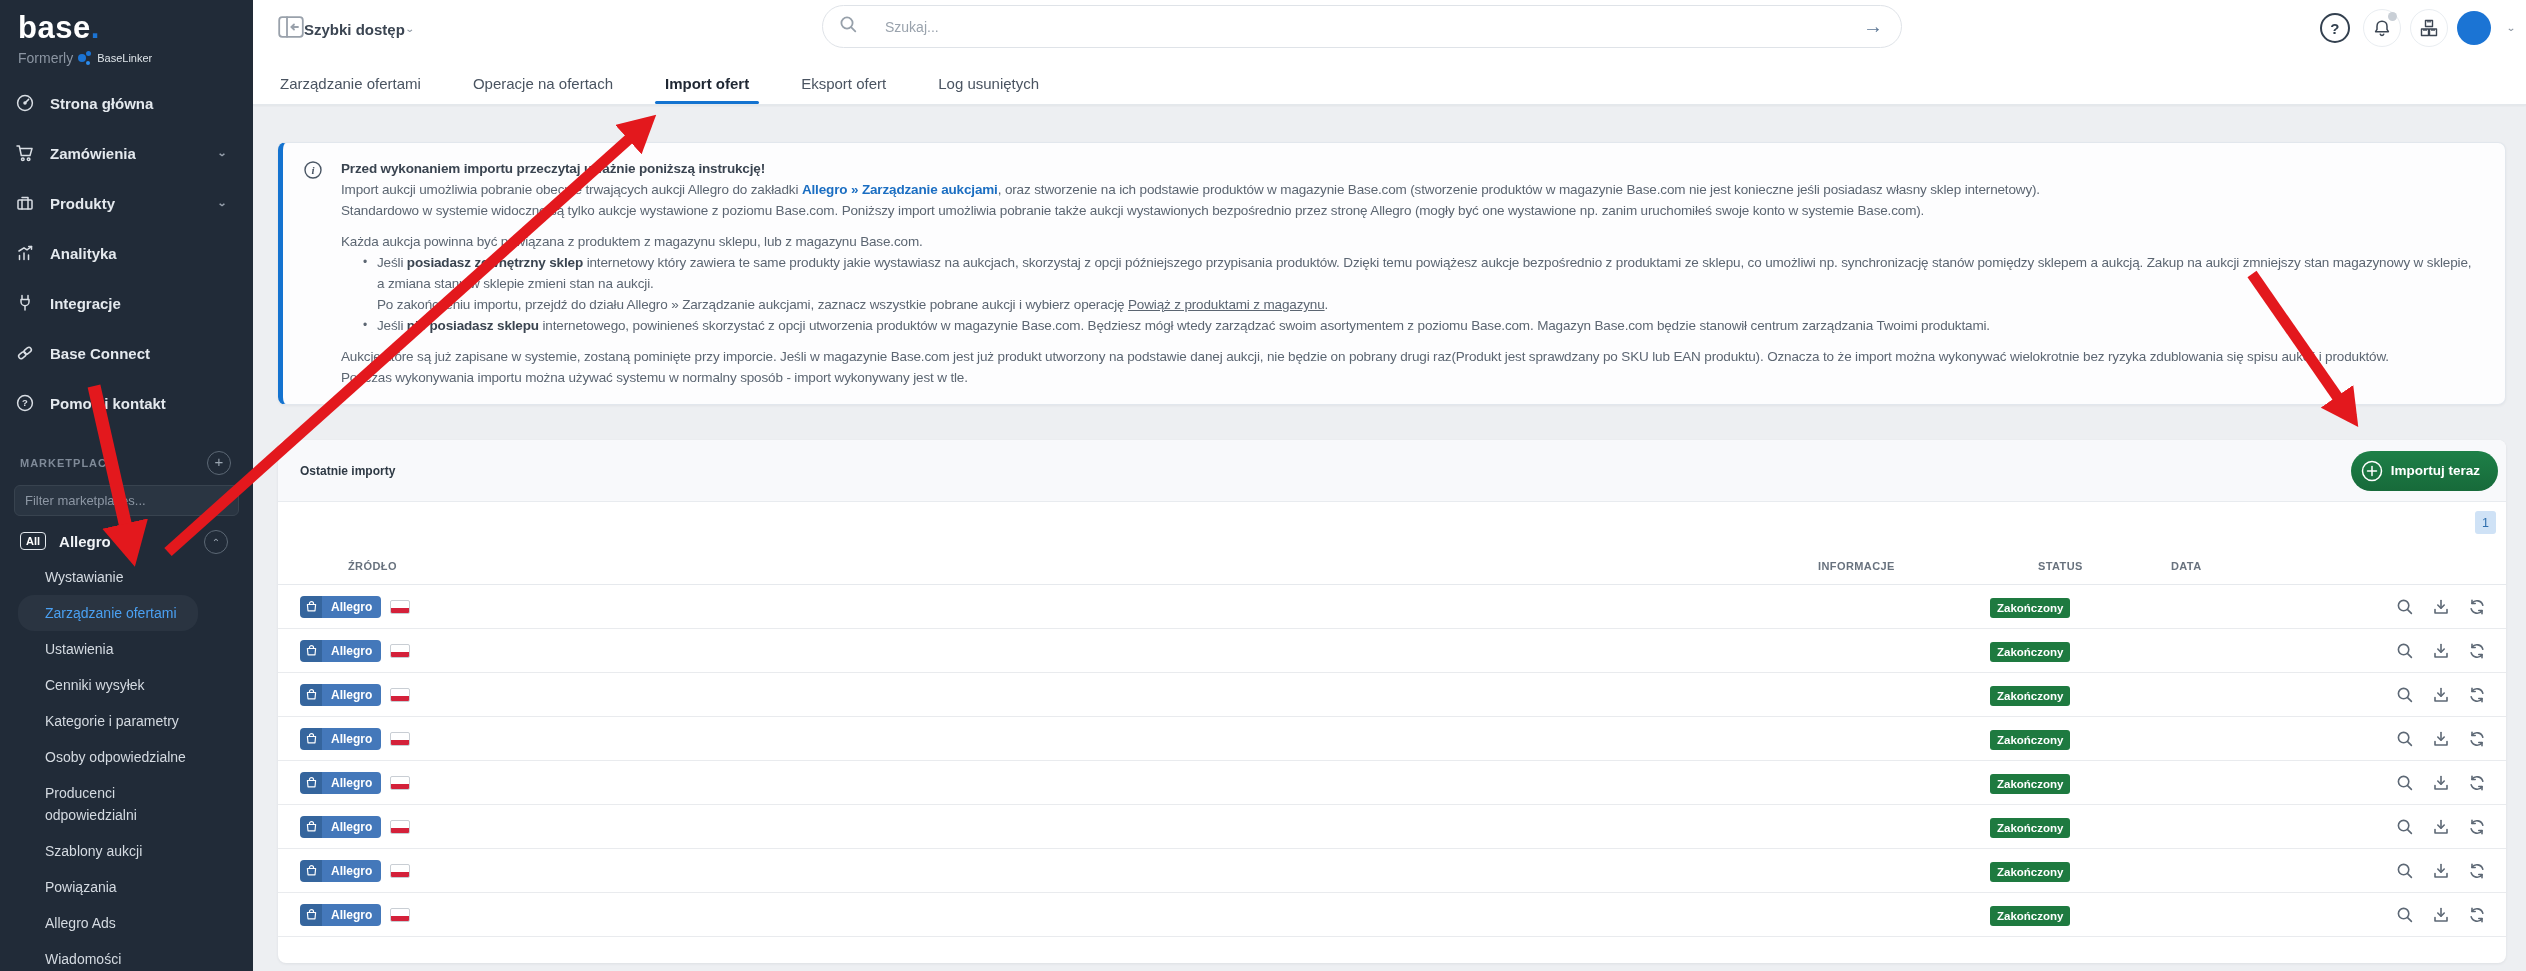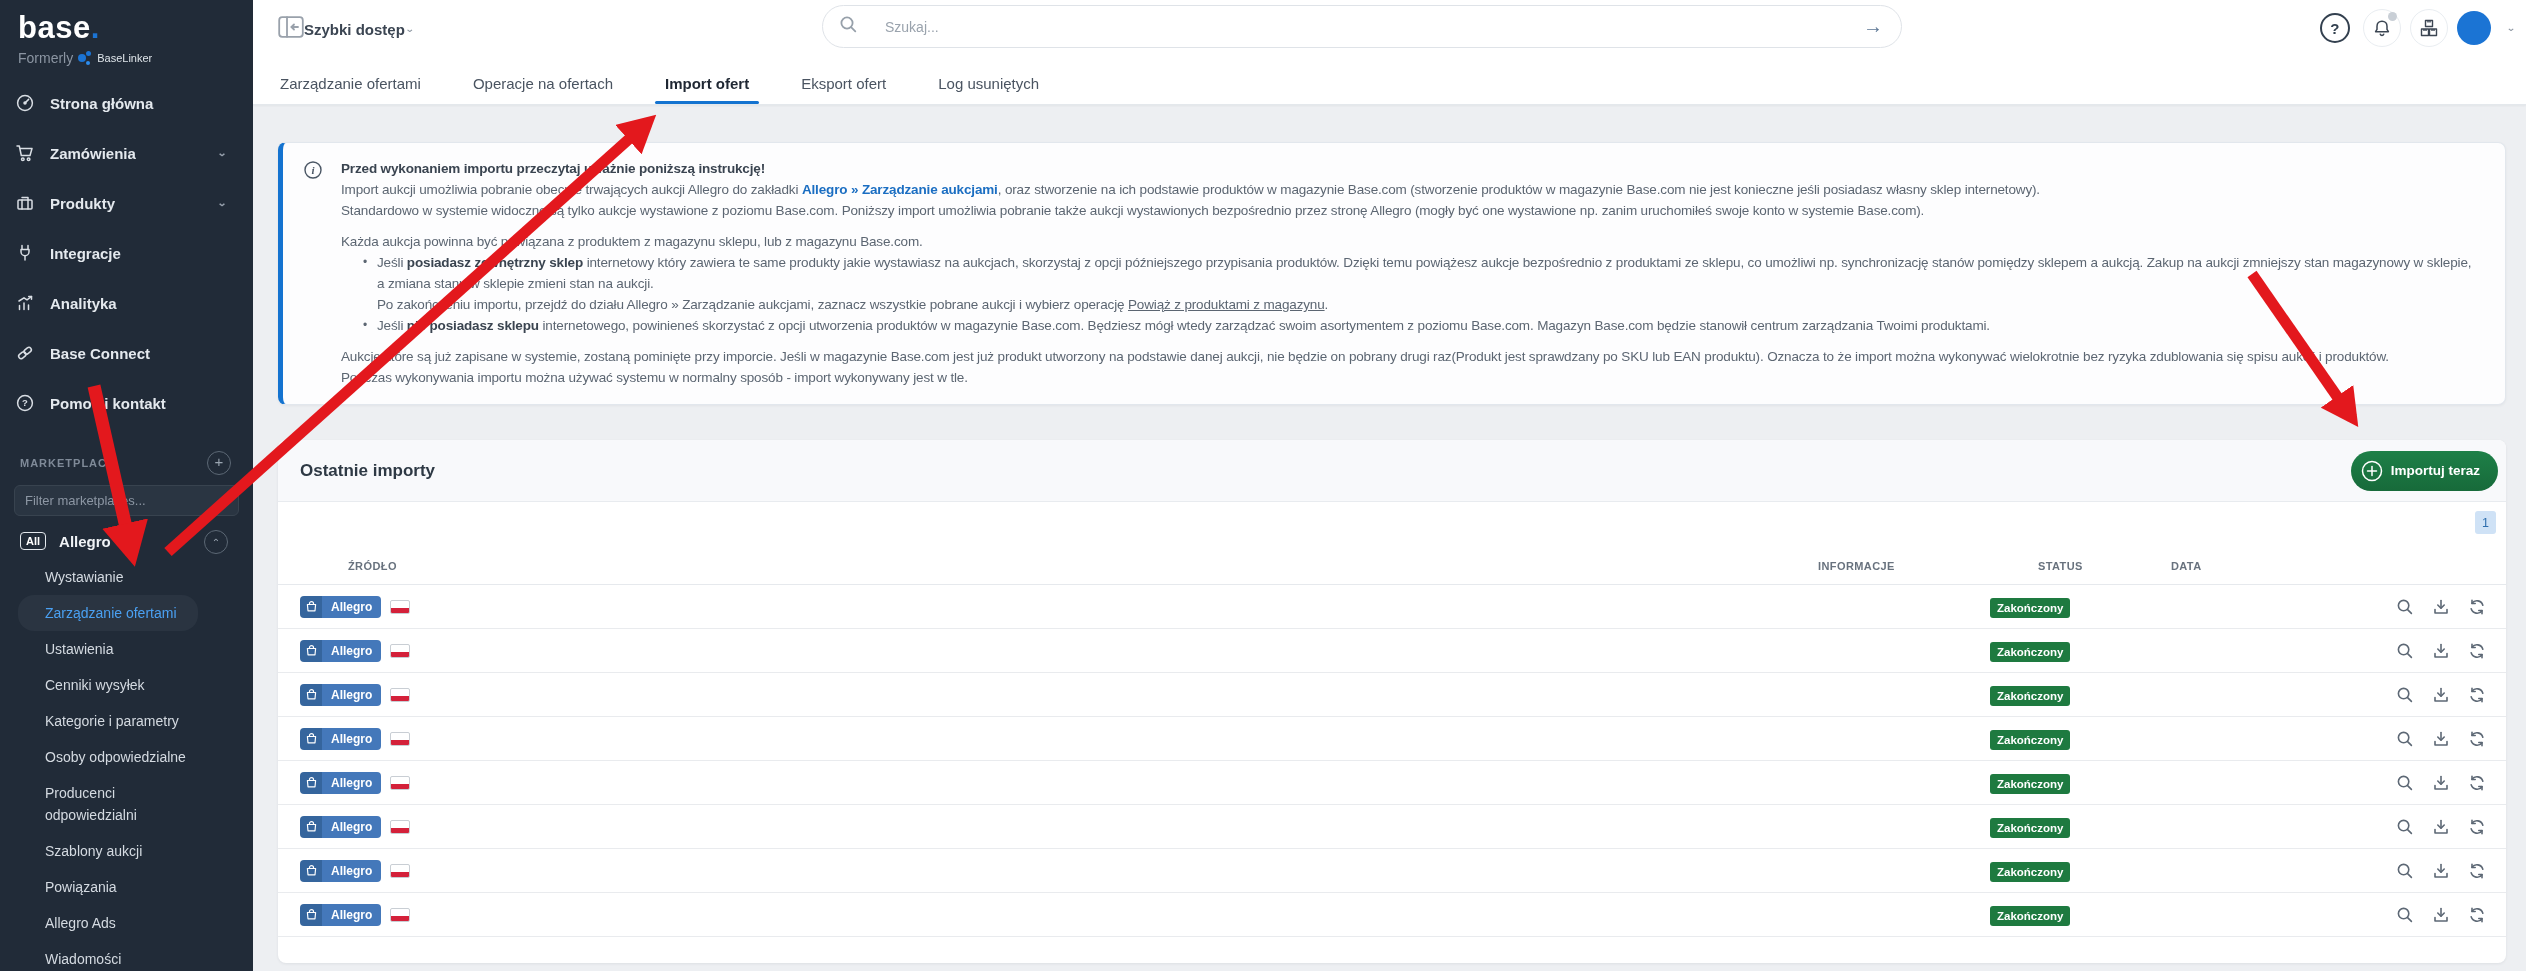--- a/index.html
+++ b/index.html
@@ -103,21 +103,21 @@
   .info-body .ulink { text-decoration:underline; cursor:pointer; }
   .info-body .gap { height:10px; }
   .ibullets { list-style:none; margin-left:22px; }
   .ibullets li { position:relative; padding-left:14px; }
   .ibullets li::before { content:"•"; position:absolute; left:0; top:0; color:#5c6672; font-size:12px; }
 
   .imports-card { position:absolute; left:25px; top:335px; width:2228px; height:523px;
     background:#fff; border-radius:8px; box-shadow:0 1px 3px rgba(16,24,40,.07); overflow:hidden; }
   .card-head { height:62px; background:#f8f9fb; border-bottom:1px solid #e8ebef;
     display:flex; align-items:center; justify-content:space-between; padding:0 8px 0 22px; }
-  .card-title { font-size:17px; font-weight:bold; color:#2e3944; }
+  .card-title { font-size:12px; font-weight:bold; color:#2e3944; }
   .btn-import { display:flex; align-items:center; gap:8px; height:40px; padding:0 18px 0 10px;
     background:linear-gradient(#1e8048,#176a3a); border:none; border-radius:20px; color:#fff;
     font-size:13.5px; font-weight:bold; cursor:pointer; font-family:"Liberation Sans",sans-serif; }
   .pager-row { height:46px; display:flex; justify-content:flex-end; align-items:flex-start;
     padding:9px 10px 0 0; }
   .page-chip { min-width:21px; height:23px; background:#cfe2f6; color:#2f6fae; font-size:12.5px;
     display:flex; align-items:center; justify-content:center; border-radius:3px; padding:0 4px; cursor:pointer; }
 
   .tgrid { display:grid; grid-template-columns:1470px 220px 133px 1fr; align-items:center;
     padding-left:22px; }
@@ -187,34 +187,34 @@
             <rect x="3" y="7" width="14" height="9" rx="1"></rect>
             <path d="M7 7v9M13 7v9M7 4.5h6v2.5"></path>
           </svg>
       </span>
         <span>Produkty</span>
       <span class="mi-chev">⌄</span>
       </li>
     <li>
       <span class="mi-ic">
         <svg width="20" height="20" viewBox="0 0 20 20">
+            <path d="M4.5 12.5v4M9 10v6.5M13.5 12v4.5M4 8l5-3.2 3 2L16.5 3.5"></path>
+            <path d="M16.5 3.5v2.8M16.5 3.5h-2.8"></path>
+          </svg>
+      </span>
+        <span>Analityka</span>
+      </li>
+    <li>
+      <span class="mi-ic">
+        <svg width="20" height="20" viewBox="0 0 20 20">
             <path d="M7 2.5v4M13 2.5v4M6 6.5h8v2.2a4 4 0 0 1-8 0z"></path>
             <line x1="10" y1="12.8" x2="10" y2="17"></line>
           </svg>
       </span>
         <span>Integracje</span>
-      </li>
-    <li>
-      <span class="mi-ic">
-        <svg width="20" height="20" viewBox="0 0 20 20">
-            <path d="M4.5 12.5v4M9 10v6.5M13.5 12v4.5M4 8l5-3.2 3 2L16.5 3.5"></path>
-            <path d="M16.5 3.5v2.8M16.5 3.5h-2.8"></path>
-          </svg>
-      </span>
-        <span>Analityka</span>
       </li>
     <li>
       <span class="mi-ic">
         <svg width="20" height="20" viewBox="0 0 20 20">
             <g transform="rotate(-40 10 10)">
               <rect x="2.5" y="7.6" width="8" height="4.8" rx="2.4"></rect>
               <rect x="9.5" y="7.6" width="8" height="4.8" rx="2.4"></rect>
             </g>
           </svg>
       </span>

